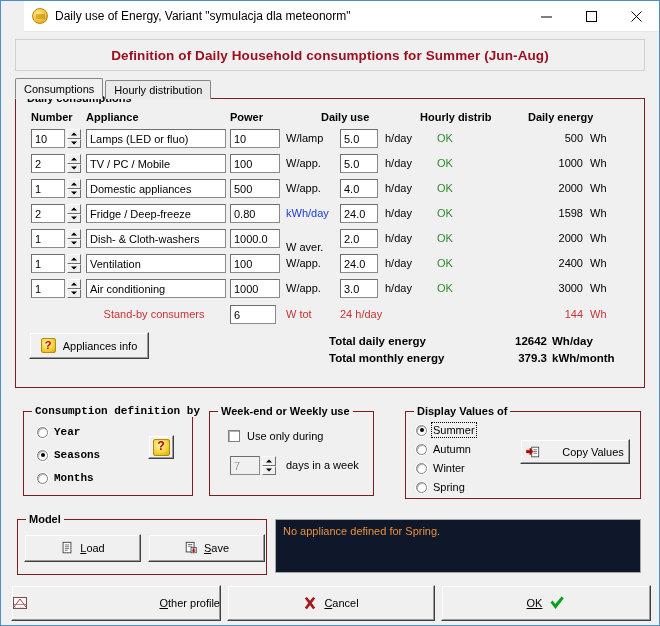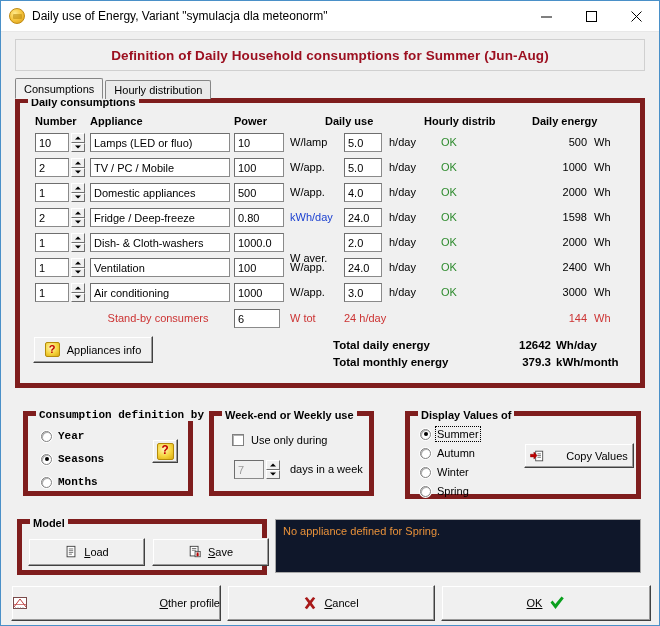--- a/index.html
+++ b/index.html
@@ -14,20 +14,21 @@
     background:#f0f0f0;
     border:1px solid #4a90c8;
     box-sizing:border-box;
     display:flex;flex-direction:column;
   }
   
   .titlebar{
     height:30px;flex:0 0 30px;background:#ffffff;
     display:flex;align-items:center;
     border-bottom:1px solid #e8e8e8;
+    margin-left:23px;
   }
   .title-icon{
     width:16px;height:16px;margin-left:8px;margin-right:7px;
     border-radius:50%;
     background:radial-gradient(circle at 35% 32%, #ffe98a 0%, #f7c842 45%, #d99a12 100%);
     border:1px solid #c08a10;
     box-sizing:border-box;
     position:relative;
   }
   .title-icon::after{
@@ -63,21 +64,21 @@
     background:#f0f0f0;
     font-size:11px;color:#000;
     margin-right:2px;
     border-radius:2px 2px 0 0;
   }
   .tab.active{background:#f0f0f0;height:19px;border-bottom:1px solid #f0f0f0;}
   .tab.inactive{background:#eaeaea;}
   
   .group{
     position:relative;
-    border:5px solid #7f1d1d;
+    border:1px solid #7f1d1d;
     background:#f0f0f0;
     box-sizing:border-box;
   }
   .group > .legend{
     position:absolute;top:-7px;left:8px;
     background:#f0f0f0;padding:0 3px;
     font-weight:bold;font-size:11px;color:#000;
     white-space:nowrap;
   }
   
@@ -336,21 +337,21 @@
     <div class="row" style="top:130px;">
       <div class="numwrap" style="left:15px;top:0;">
         <div class="numfield">1</div>
         <div class="spin">
             <div class="up"></div>
             <div class="dn"></div>
           </div>
       </div>
       <div class="appfield" style="left:70px;top:0;">Dish- &amp; Cloth-washers</div>
       <div class="powfield" style="left:214px;top:0;">1000.0</div>
-      <span class="unit" style="left: 270px; top: 16px; color: rgb(0, 0, 0);">W aver.</span>
+      <span class="unit" style="left: 270px; top: 9px; color: rgb(0, 0, 0);">W aver.</span>
       <div class="usefield" style="left:324px;top:0;">2.0</div>
       <span class="unit" style="left:369px;top:0;">h/day</span>
       <span class="okcell" style="left:421px;top:0;">OK</span>
       <span class="energy" style="left:470px;top:0;width:97px;">2000</span>
       <span class="unit" style="left:574px;top:0;">Wh</span>
     </div>
 
     <div class="row" style="top:155px;">
       <div class="numwrap" style="left:15px;top:0;">
         <div class="numfield">1</div>

